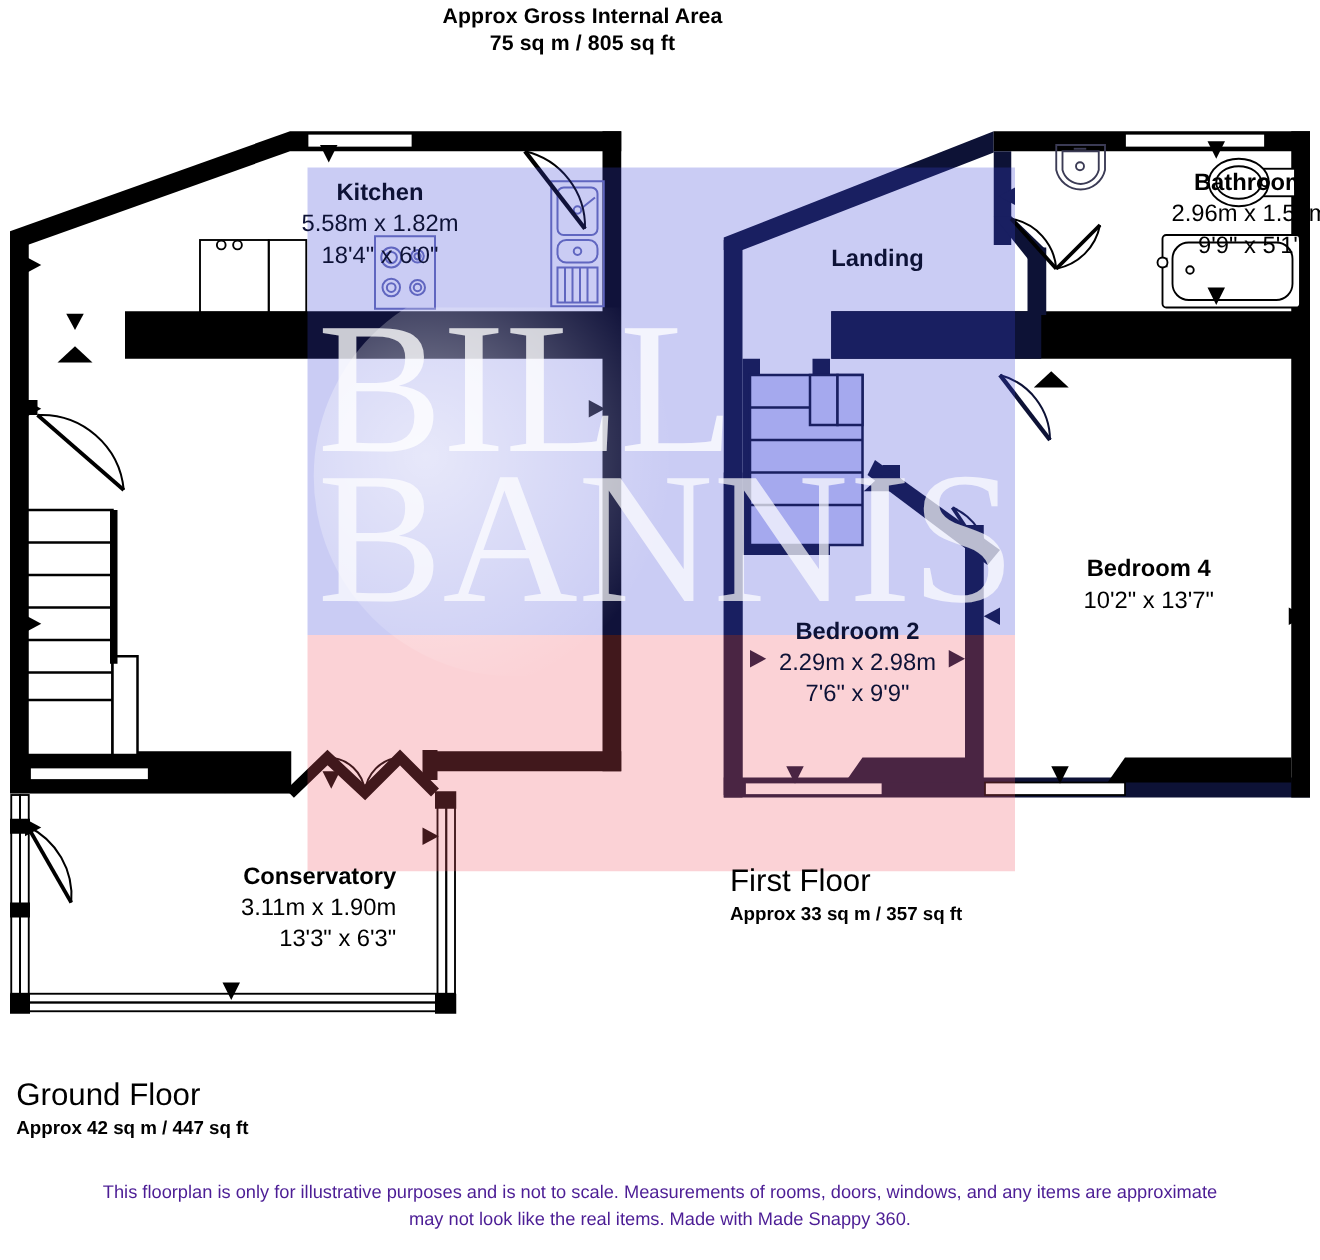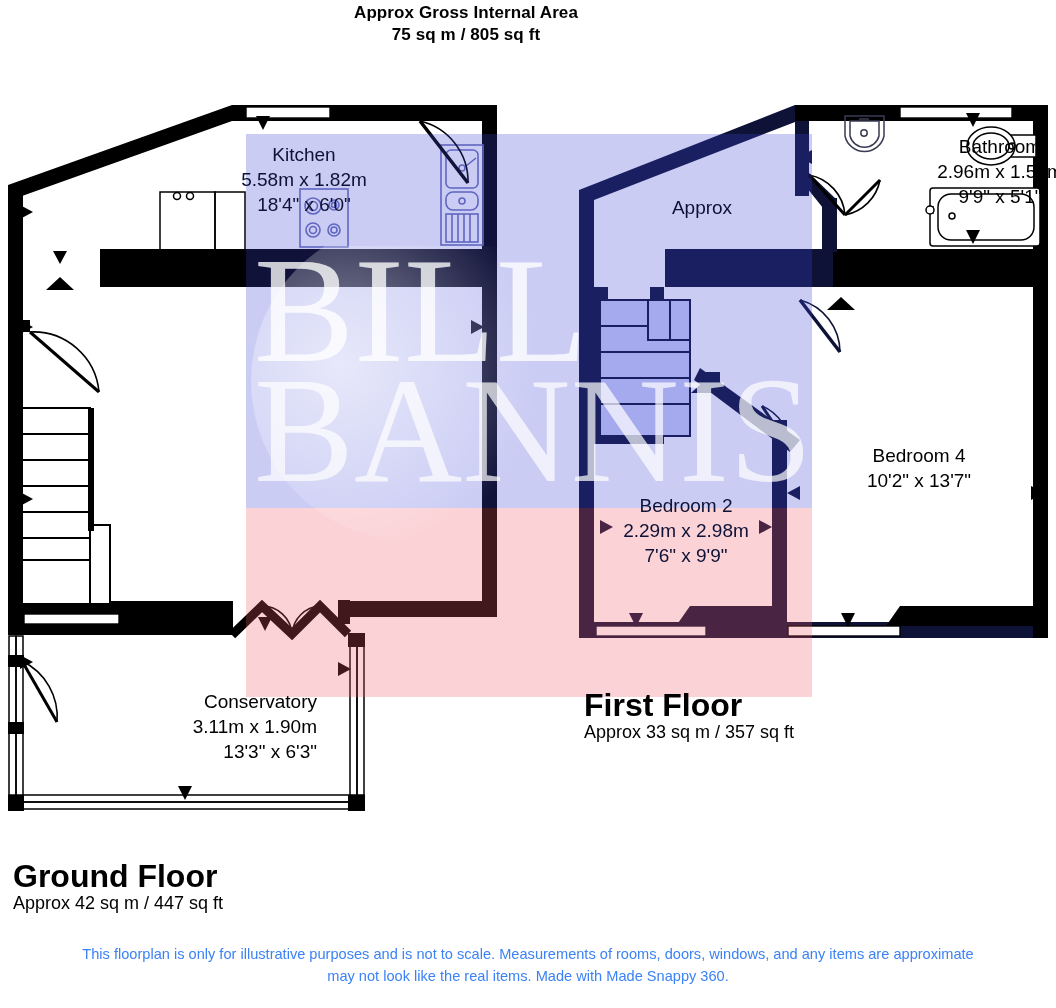--- a/index.html
+++ b/index.html
@@ -9,33 +9,33 @@
 
   
   #hdr{position:absolute;left:0;top:2px;width:932px;text-align:center;
        font-size:17px;font-weight:bold;line-height:22px;letter-spacing:.1px;}
 
   
   #plan{position:absolute;left:0;top:0;width:1056px;height:1008px;}
 
   
   .lbl{position:absolute;text-align:center;line-height:25px;white-space:nowrap;}
-  .lbl .nm{font-size:19px;font-weight:normal;}
+  .lbl .nm{font-size:19px;font-weight:bold;}
   .lbl .d1,.lbl .d2{font-size:19px;font-weight:normal;}
   .dark{color:#0d1236;}
   .blk{color:#000;}
 
   
   .floorcap{position:absolute;white-space:nowrap;}
-  .floorcap .ttl{font-size:32px;font-weight:bold;line-height:30px;}
-  .floorcap .sub{font-size:18px;font-weight:normal;line-height:24px;}
+  .floorcap .ttl{font-size:25px;font-weight:normal;line-height:30px;}
+  .floorcap .sub{font-size:15px;font-weight:bold;line-height:24px;}
 
   
   #disc{position:absolute;left:28px;top:944px;width:1000px;text-align:center;
-        font-size:14.6px;line-height:21.5px;color:#3b82f6;}
+        font-size:14.6px;line-height:21.5px;color:#4c1d95;}
 
   
   #wm{position:absolute;left:246px;top:246px;width:560px;height:300px;
       pointer-events:none;}
 </style>
 </head>
 <body>
 
 <div id="stage">
 
@@ -315,21 +315,21 @@
   </div>
 
 
   <div class="lbl blk" style="left:55px;top:689px;width:262px;text-align:right;">
     <div class="nm">Conservatory</div>
     <div class="d1">3.11m x 1.90m</div>
     <div class="d2">13'3" x 6'3"</div>
   </div>
 
   <div class="lbl dark" style="left:571px;top:195px;width:262px;">
-    <div class="nm">Approx</div>
+    <div class="nm">Landing</div>
   </div>
 
   <div class="lbl blk" style="left:869px;top:134px;width:262px;">
     <div class="nm">Bathroom</div>
     <div class="d1">2.96m x 1.56m</div>
     <div class="d2">9'9" x 5'1"</div>
   </div>
 
   <div class="lbl blk" style="left:788px;top:443px;width:262px;">
     <div class="nm">Bedroom 4</div>

